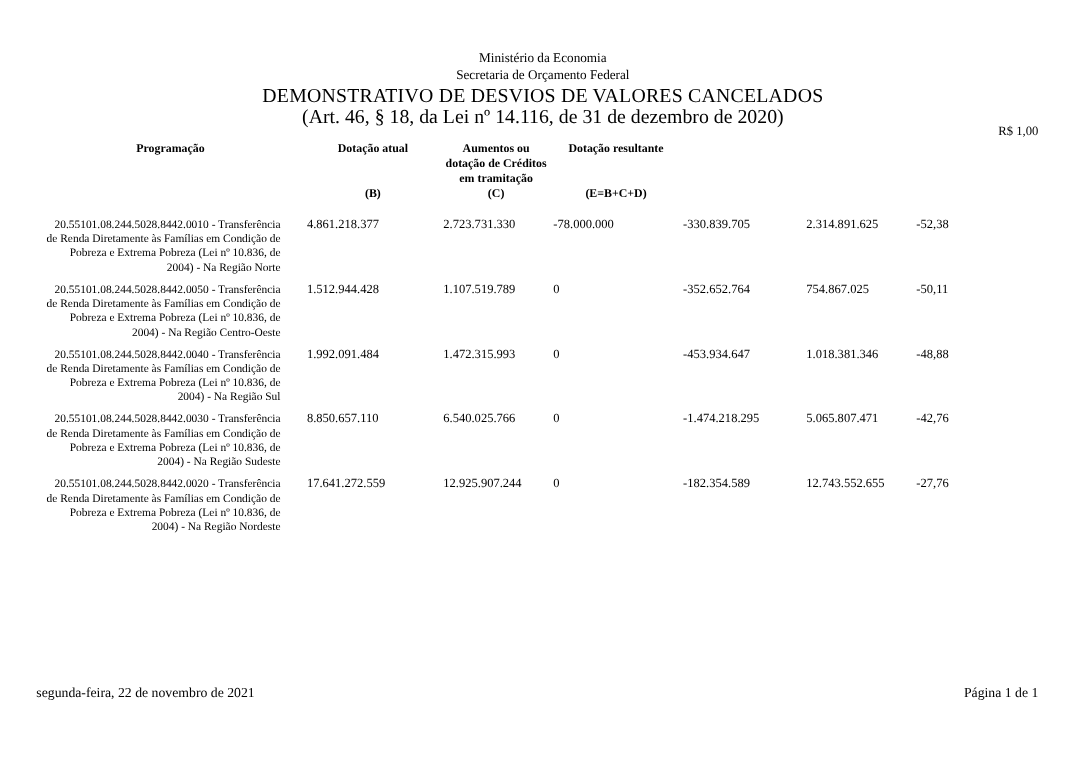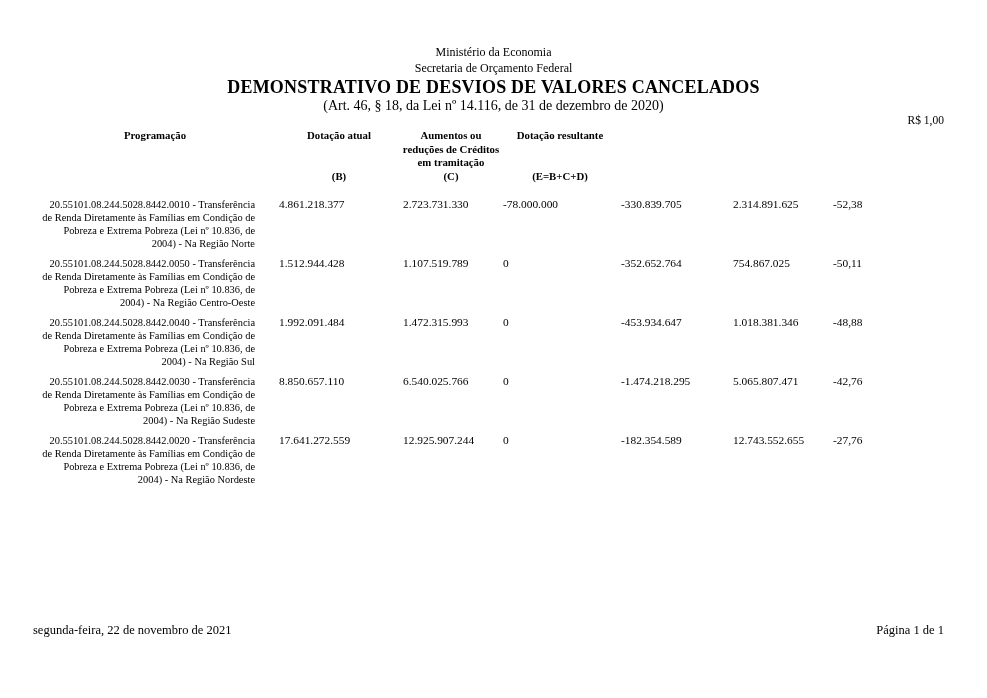--- a/index.html
+++ b/index.html
@@ -9,22 +9,22 @@
     height: 698px;
     position: relative;
     overflow: hidden;
     font-family: "Liberation Serif", "DejaVu Serif", serif;
     color: #000000;
   }
 
   
   .doc-header { padding-top: 44px; text-align: center; }
   .org-line { font-size: 12px; line-height: 16px; }
-  .doc-title { font-size: 18px; line-height: 21px; font-weight: bold; margin-top: 1px; letter-spacing: 0.2px; }
-  .doc-subtitle { font-size: 14px; line-height: 16px; }
+  .doc-title { font-size: 18px; line-height: 21px; font-weight: normal; margin-top: 1px; letter-spacing: 0.2px; }
+  .doc-subtitle { font-size: 18px; line-height: 16px; }
 
   .currency-note {
     text-align: right;
     padding-right: 43px;
     font-size: 11.5px;
     line-height: 13px;
     margin-top: 0;
   }
 
   
@@ -94,21 +94,21 @@
     <div class="grid-row thead">
       <div class="hcell">
         <span class="hlabel">Programação</span>
         <span class="hsub"></span>
       </div>
       <div class="hcell">
         <span class="hlabel">Dotação atual</span>
         <span class="hsub">(B)</span>
       </div>
       <div class="hcell">
-        <span class="hlabel">Aumentos ou reduções de Créditos em tramitação</span>
+        <span class="hlabel">Aumentos ou dotação de Créditos em tramitação</span>
         <span class="hsub">(C)</span>
       </div>
       <div class="hcell">
         <span class="hlabel">Dotação resultante</span>
         <span class="hsub">(E=B+C+D)</span>
       </div>
     </div>
 
     <div class="tbody">
     <div class="grid-row trow">

